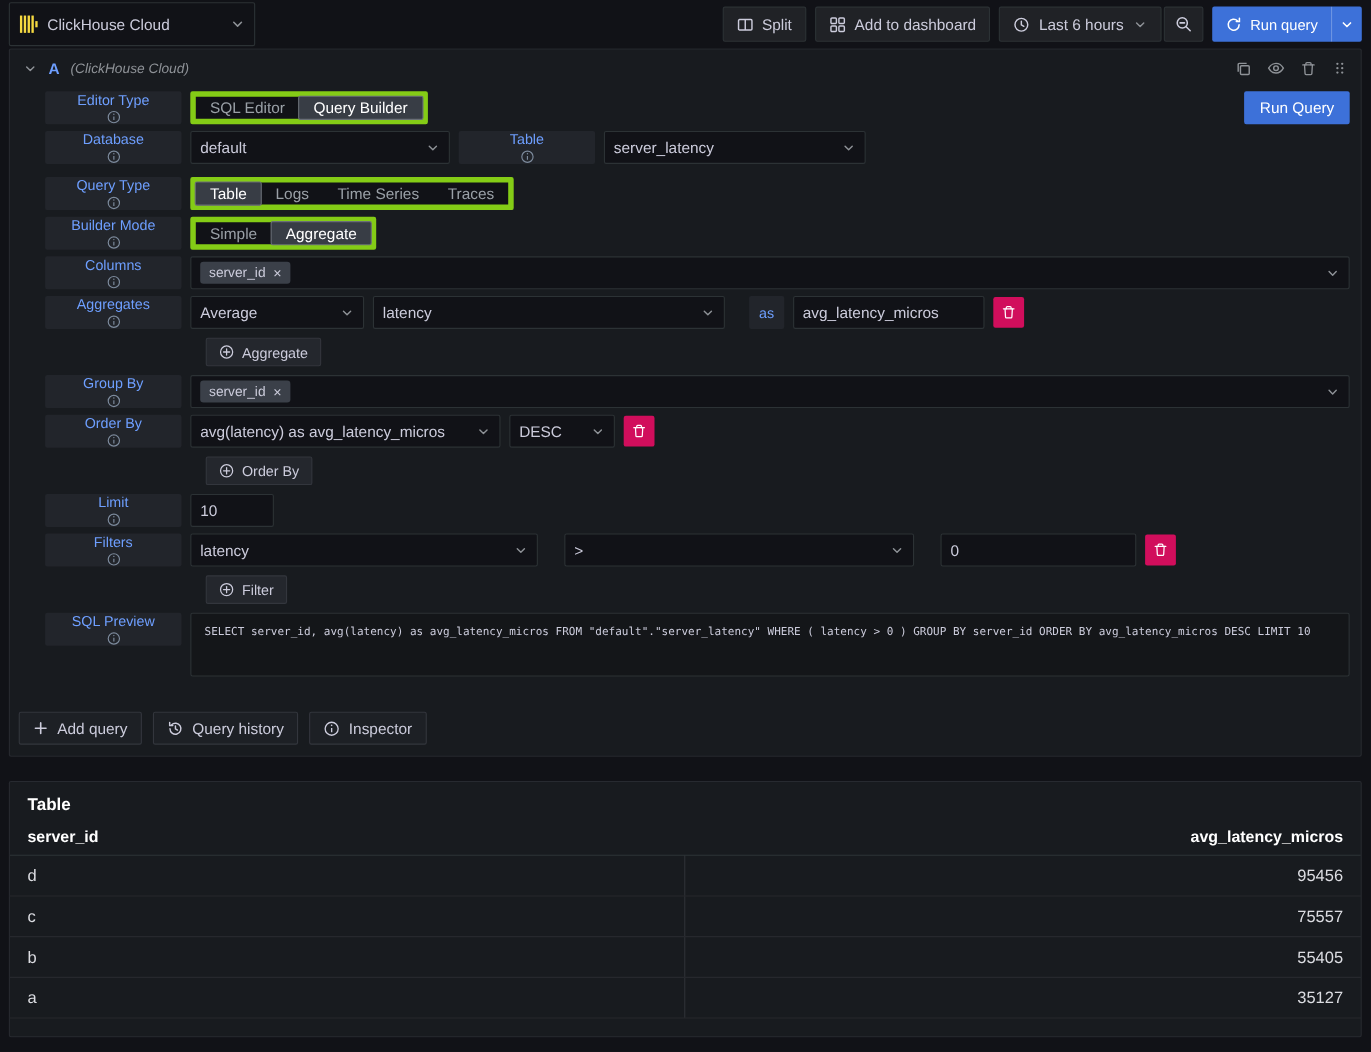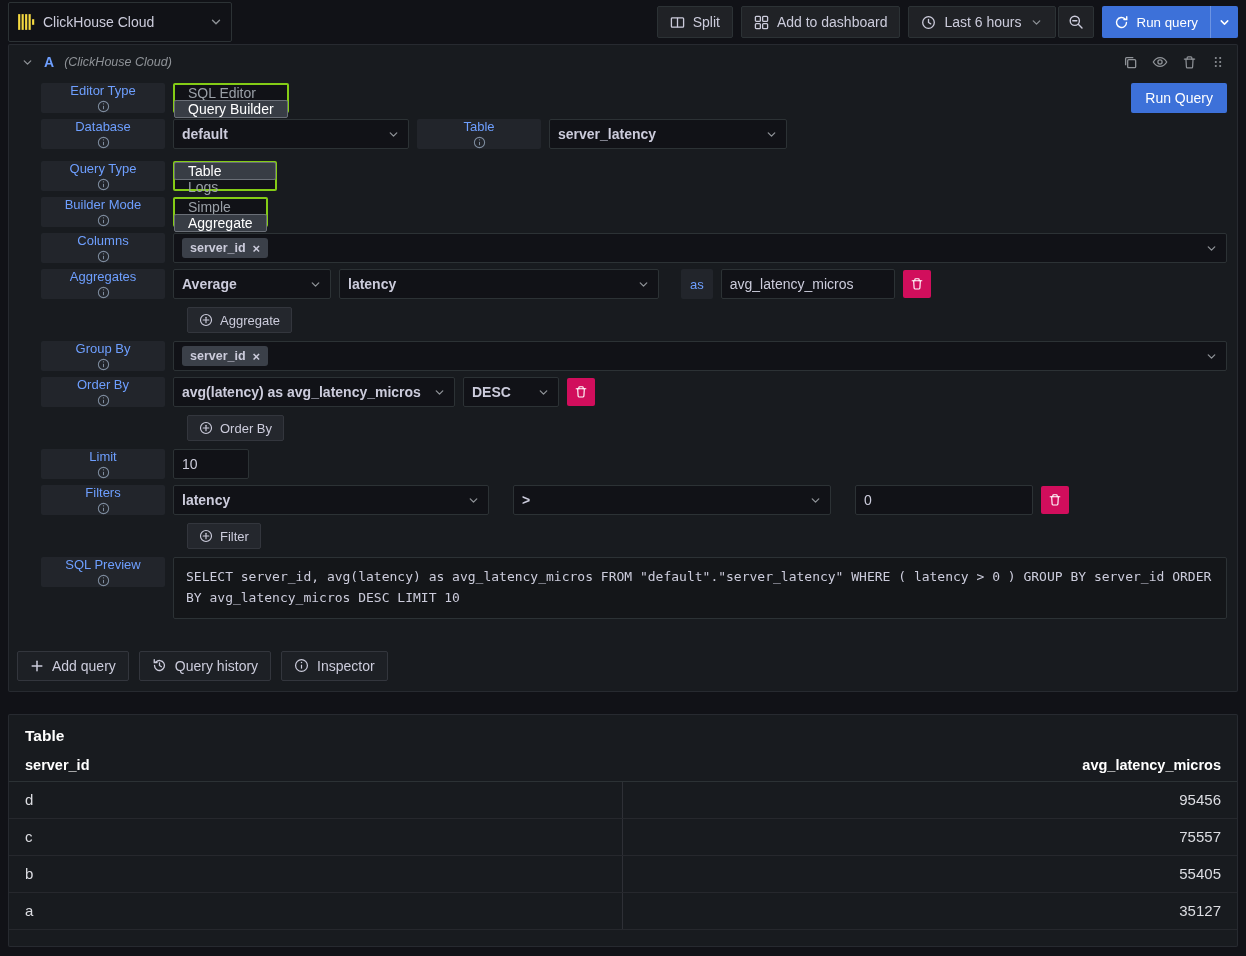--- a/index.html
+++ b/index.html
@@ -47,28 +47,28 @@
   .qcontent { padding:6px 10px 0 32px; }
   .row { display:flex; align-items:center; gap:8px; margin-bottom:6px; }
   .row.top { align-items:flex-start; }
   .flabel {
     width:124px; min-width:124px; height:30px; background:#22252b; border-radius:2px;
     display:flex; align-items:center; justify-content:space-between; padding:0 8px;
     color:#6e9fff; font-size:13px; font-weight:500; white-space:nowrap;flex-direction:column;
   }
   .flabel .info { display:flex; color:#7d8b9d; }
 
-  .radio-group { display:inline-flex; align-items:stretch; height:30px; background:#111217; border:2px solid #84cc16; border-radius:2px;flex-direction:column; }
+  .radio-group { display:inline-flex; align-items:stretch; height:30px; background:#111217; border:5px solid #84cc16; border-radius:2px; }
   .radio { display:flex; align-items:center; padding:0 13px; color:#9aa0a7; font-size:14px; cursor:pointer; white-space:nowrap; }
   .radio.active { background:#383d45; color:#fff; border:1px solid #6a6f77; border-radius:2px; margin:-1px; font-weight:500; }
 
   .select {
     height:30px; background:#111217; border:1px solid #2c3235; border-radius:2px;
     display:flex; align-items:center; justify-content:space-between; gap:8px;
-    padding:0 8px; color:#ccccdc; cursor:pointer; white-space:nowrap;font-weight:bold;
+    padding:0 8px; color:#ccccdc; cursor:pointer; white-space:nowrap;
   }
   .select .chev { color:#8e9297; display:flex; }
   .grow { flex:1; }
   .txt-input {
     height:30px; background:#111217; border:1px solid #2c3235; border-radius:2px;
     padding:0 8px; color:#ccccdc; font-size:14px; font-family:"Liberation Sans", sans-serif; outline:none;
   }
   .tag {
     display:inline-flex; align-items:center; gap:7px; background:#3b4049; border-radius:3px;
     padding:3px 8px; font-size:12.5px; color:#ccccdc;
@@ -79,21 +79,21 @@
     width:28px; height:28px; background:#d10e5c; border:none; border-radius:2px;
     color:#fff; display:flex; align-items:center; justify-content:center; cursor:pointer;
   }
   .add-btn {
     display:inline-flex; align-items:center; gap:7px; height:26px; padding:0 11px;
     background:#24272d; border:1px solid #33363d; border-radius:2px;
     color:#ccccdc; font-size:13px; font-weight:500; cursor:pointer; margin:2px 0 8px 146px;
   }
   .sql-box {
     flex:1; background:#141619; border:1px solid #2c3235; border-radius:2px;
-    padding:9px 12px; font-family:"DejaVu Sans Mono", monospace; font-size:13px;
+    padding:9px 12px; font-family:"DejaVu Sans Mono", monospace; font-size:10px;
     line-height:1.6; color:#ccccdc; word-break:break-all; min-height:58px;
   }
   .run-query-inline {
     margin-left:auto; height:30px; padding:0 14px; background:#3d71d9; border:none; border-radius:2px;
     color:#fff; font-weight:500; font-size:14px; cursor:pointer;
   }
   .qfooter { display:flex; gap:10px; padding:26px 8px 10px; }
   .foot-btn {
     display:inline-flex; align-items:center; gap:8px; height:30px; padding:0 12px;
     background:#1d2025; border:1px solid #33363d; border-radius:2px;

